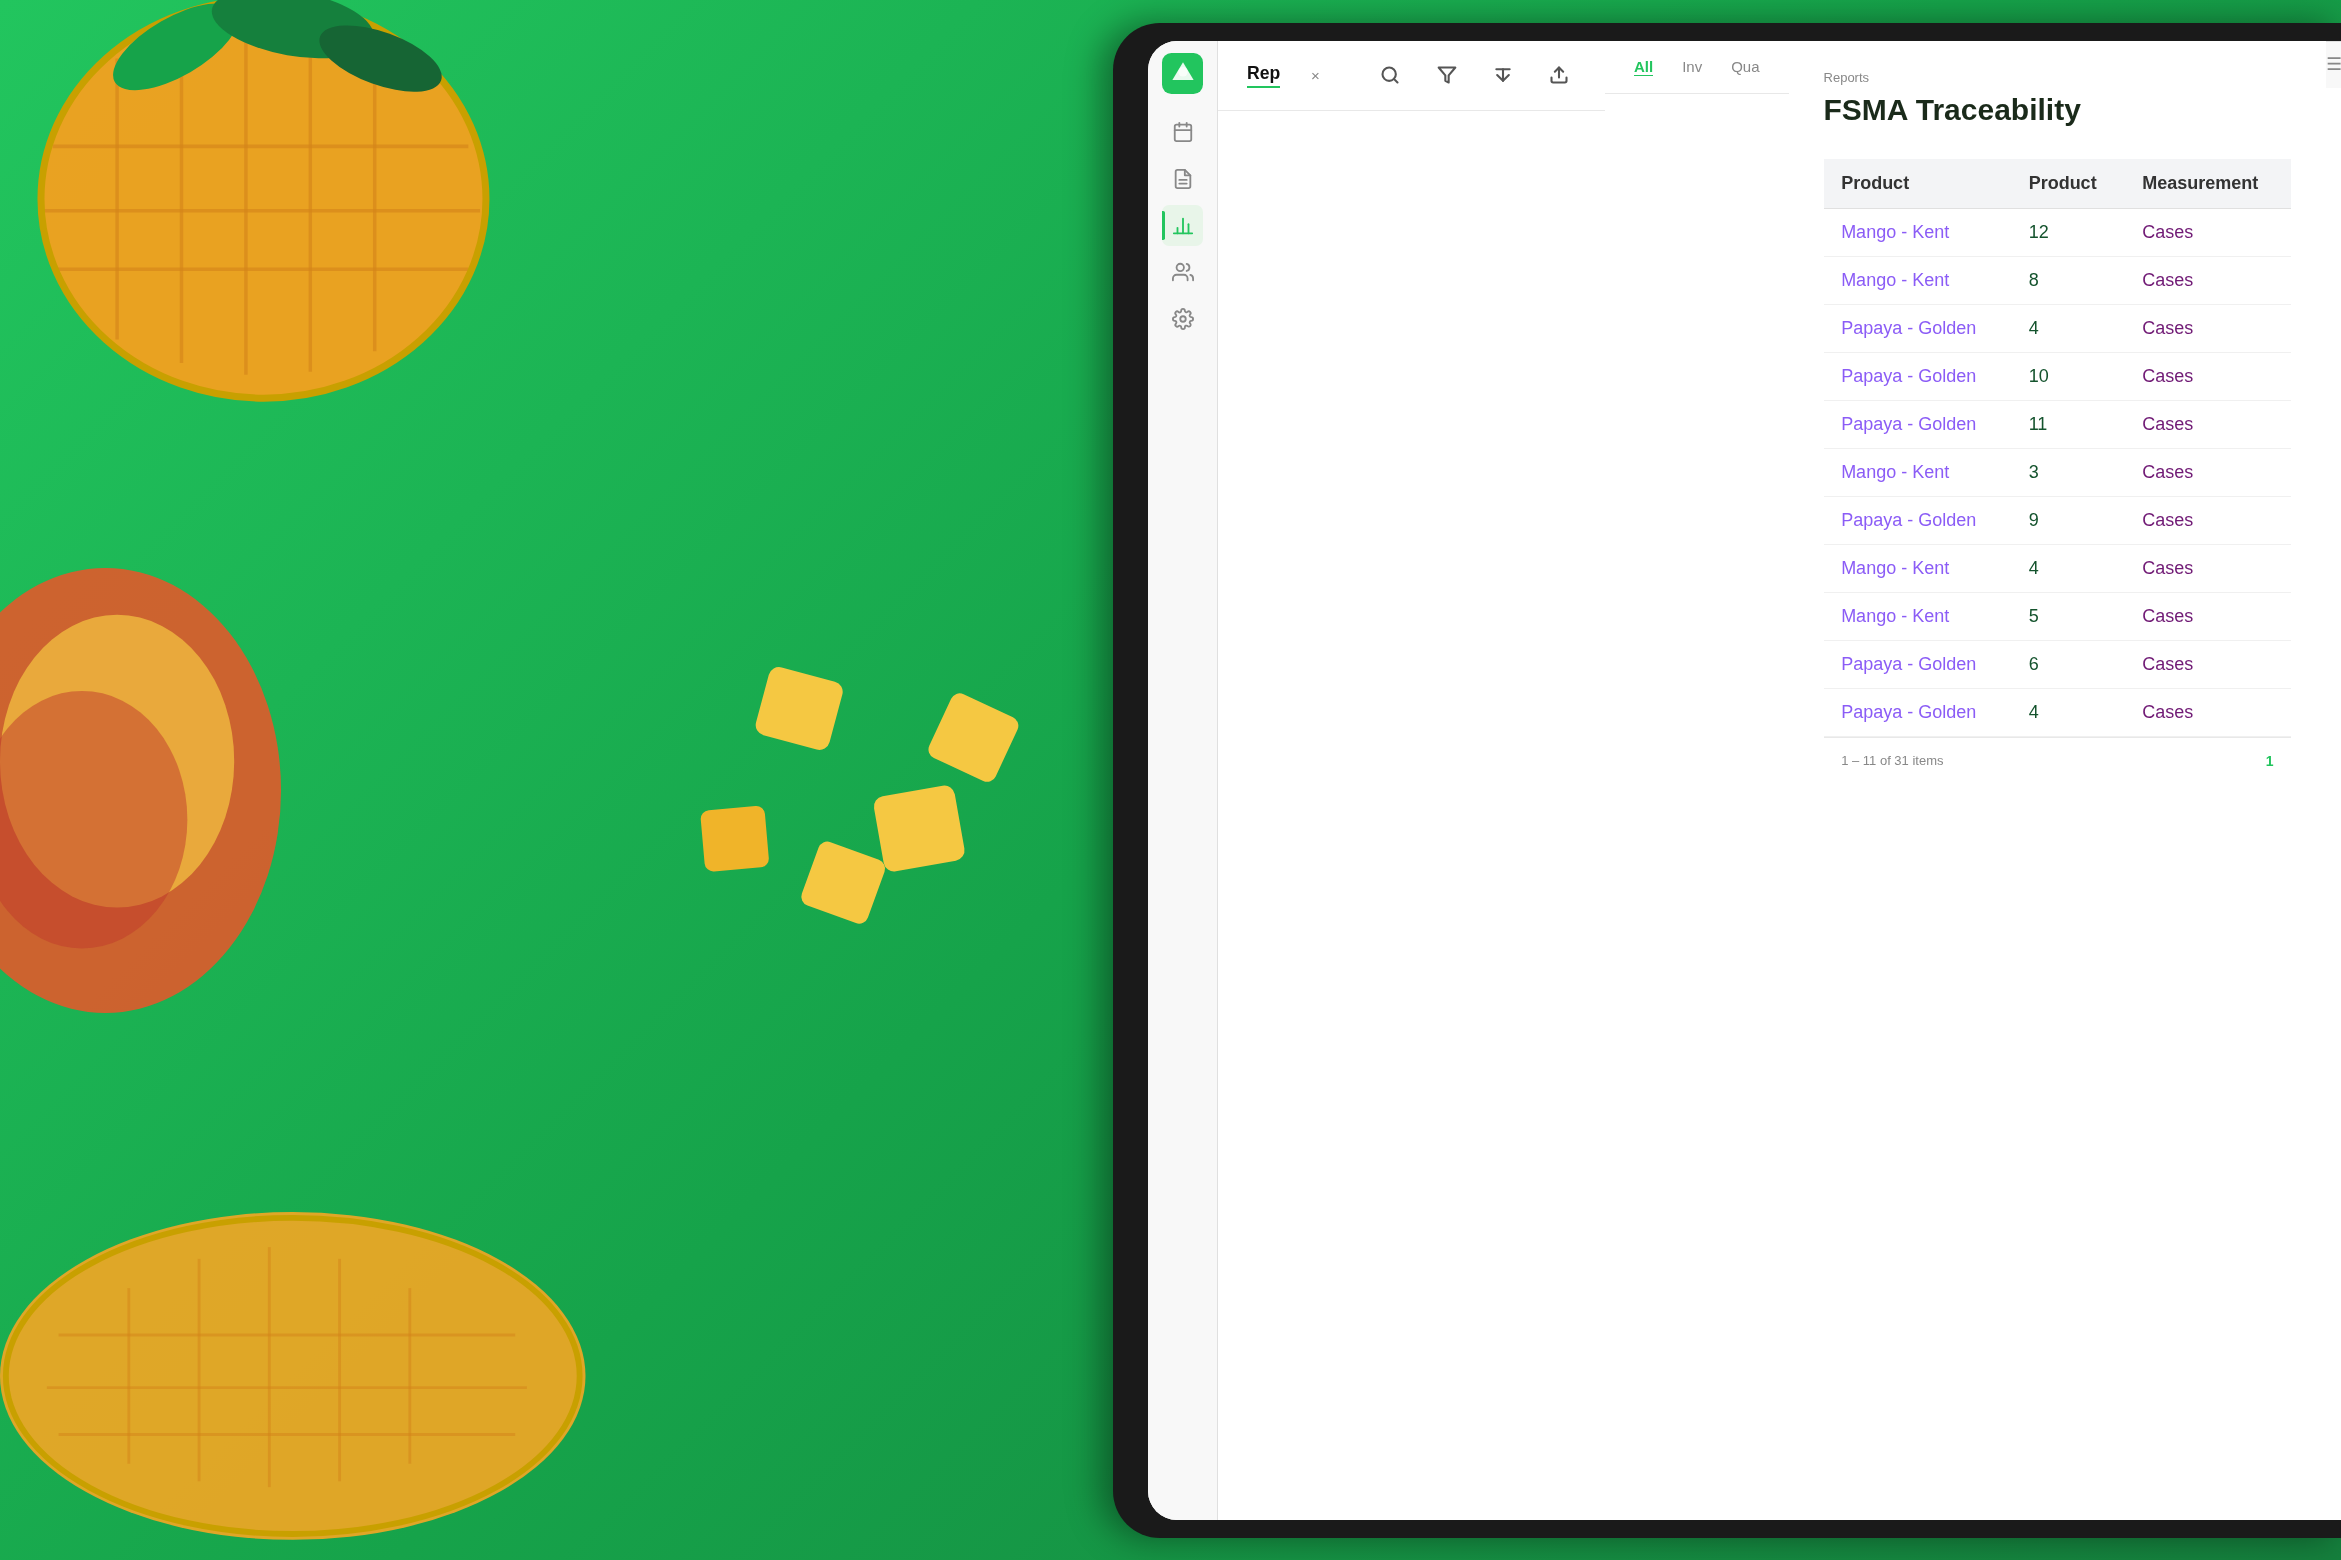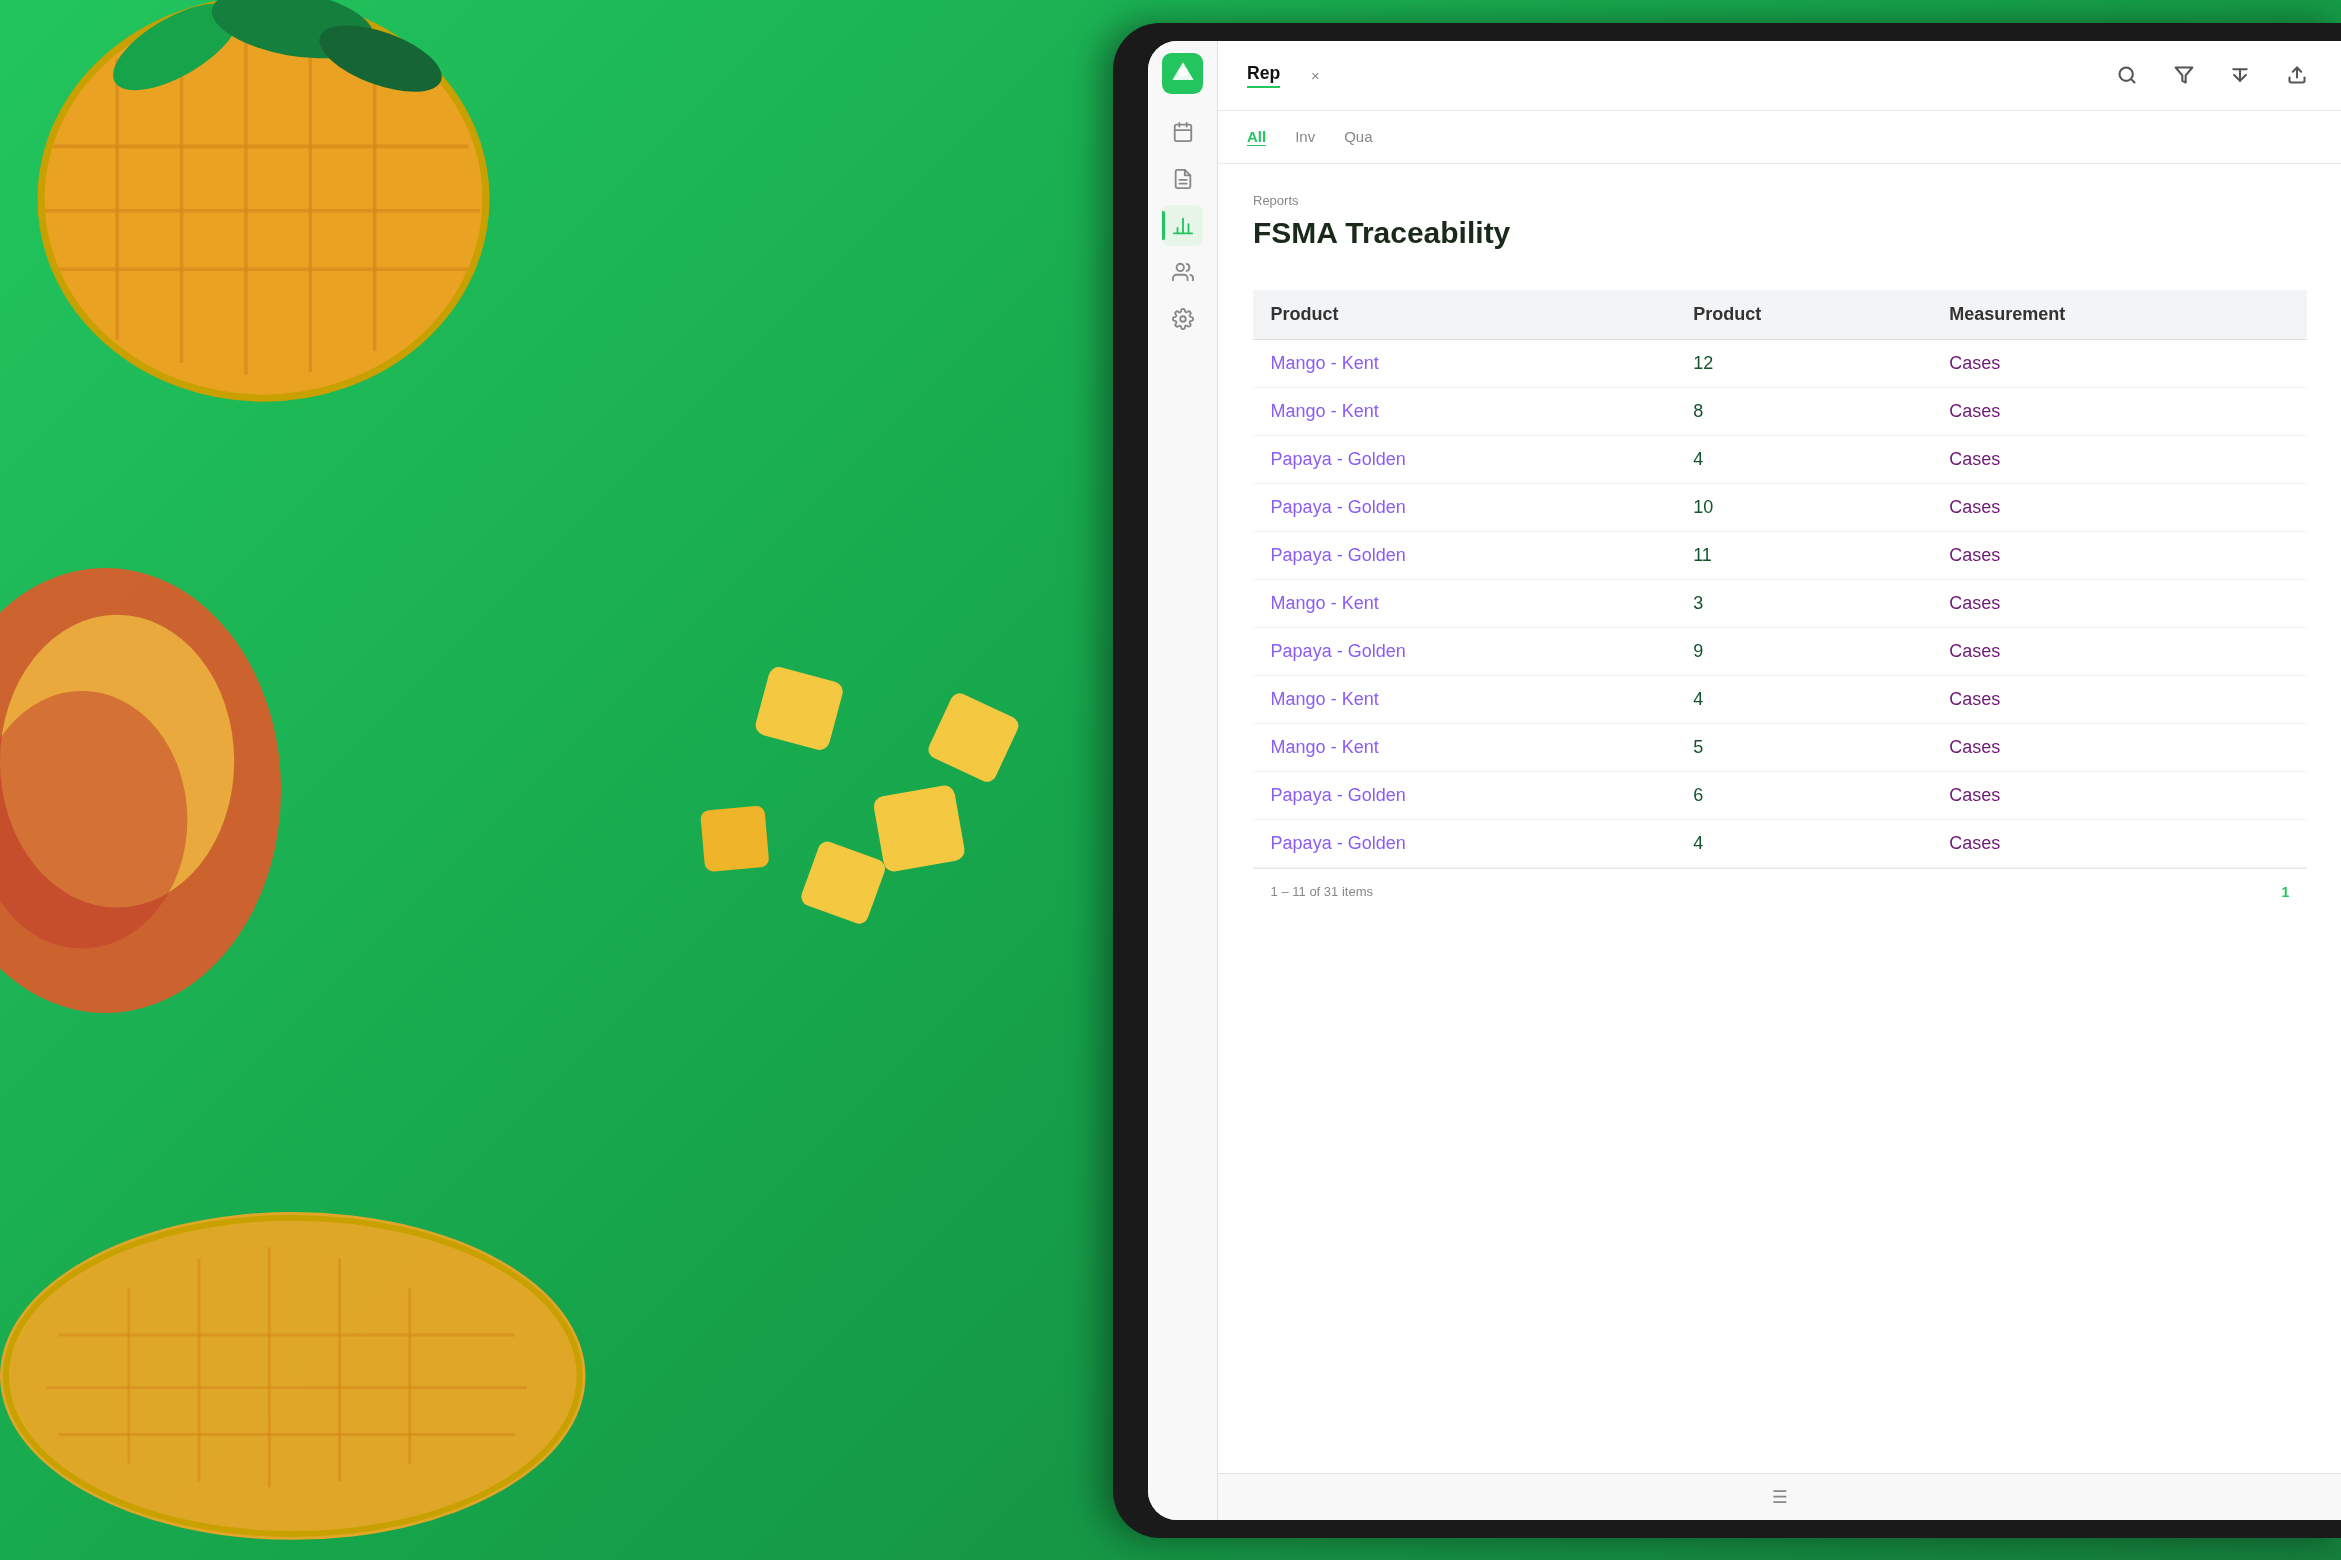--- a/index.html
+++ b/index.html
@@ -116,21 +116,21 @@
     }
 
     .sidebar-icon.active svg {
       color: #22c55e;
     }
 
     
     .main-content {
       flex: 1;
       display: flex;
-      flex-direction: column;
+      flex-direction: row;
       overflow: hidden;
     }
 
     
     .topbar {
       height: 70px;
       background: #ffffff;
       border-bottom: 0.6px solid #e8e8e8;
       display: flex;
       align-items: center;
@@ -211,21 +211,21 @@
     .report-breadcrumb {
       font-size: 13px;
       color: #888;
       margin-bottom: 8px;
     }
 
     .report-title {
       font-size: 30px;
       font-weight: 700;
       color: #1a2a1a;
-      margin-bottom: 40px;
+      margin-bottom: 32px;
     }
 
     
     .data-table {
       width: 100%;
       border-collapse: collapse;
       font-size: 18px;
     }
 
     .data-table thead tr {

